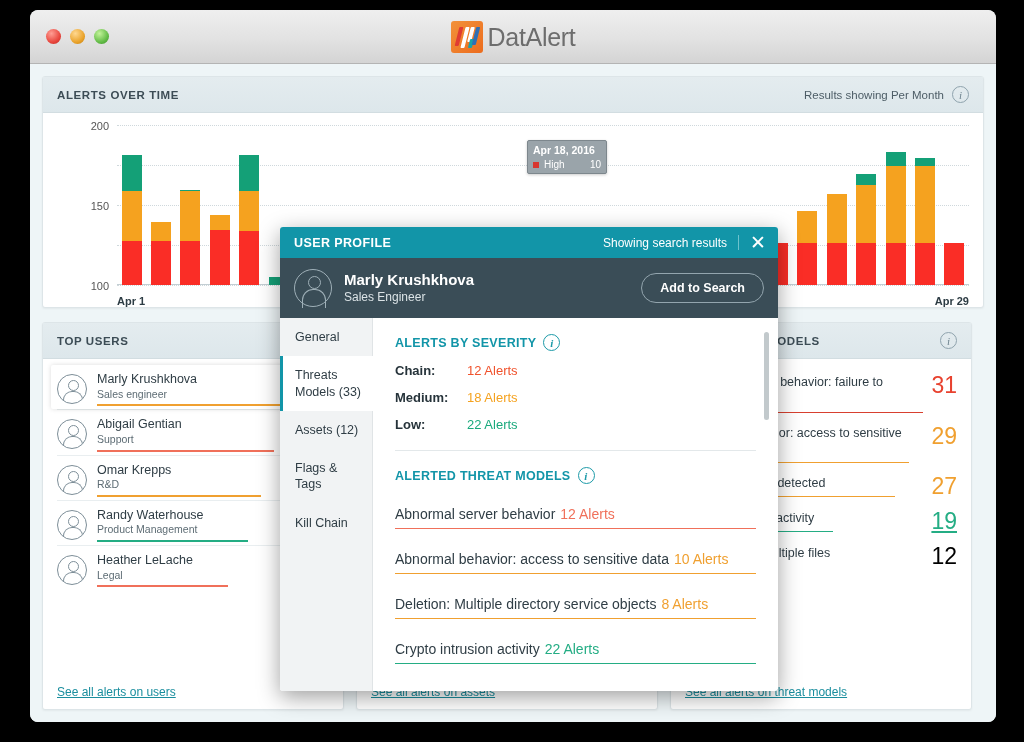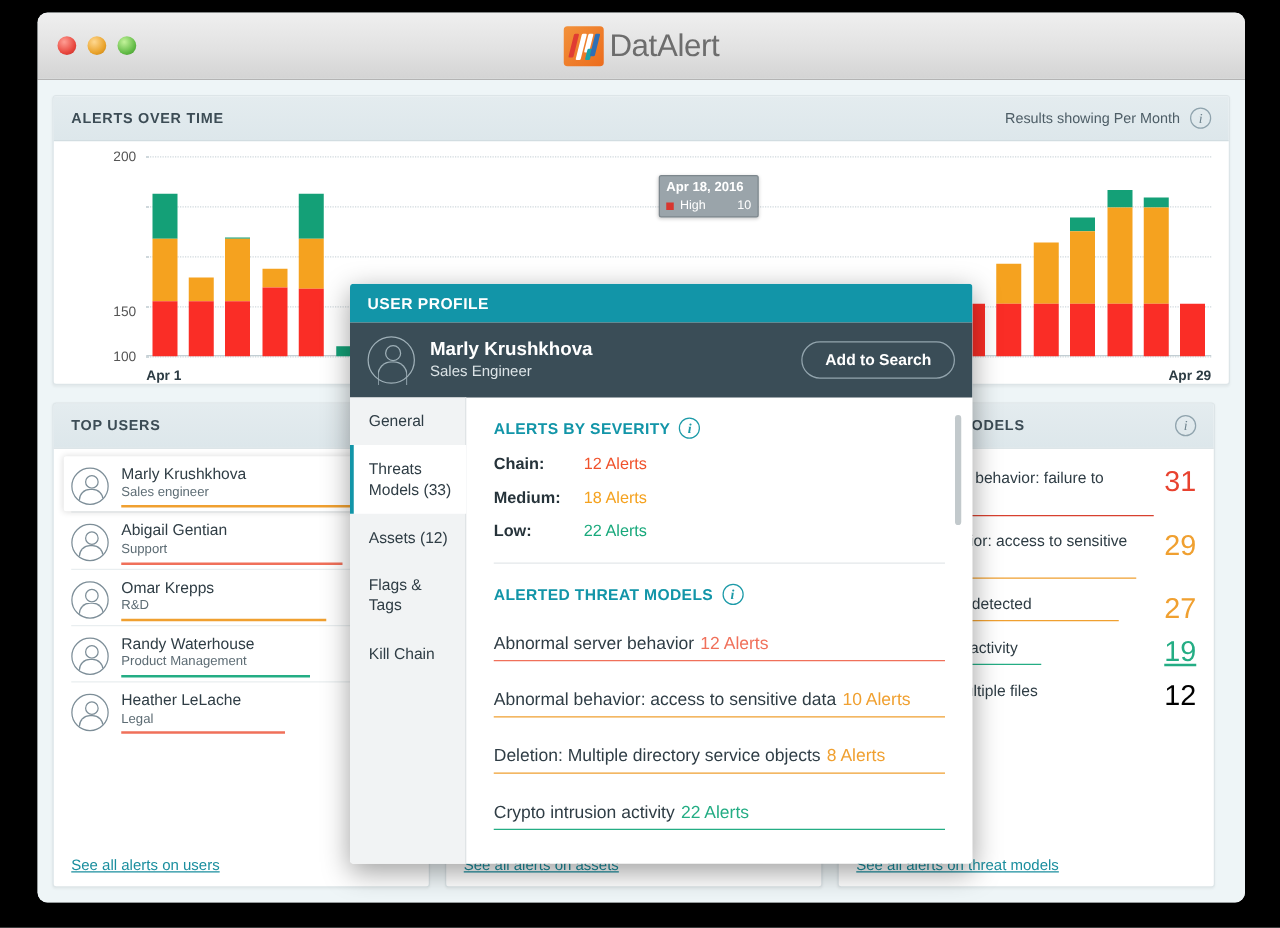--- a/index.html
+++ b/index.html
@@ -217,21 +217,21 @@
             <div class="gridline" style="top: 160px;">
               <div class="ytick" style="top: 160px;">0</div>
             </div>
             <div class="gridline" style="top: 120px;">
               <div class="ytick" style="top: 120px;">50</div>
             </div>
             <div class="gridline" style="top: 80px;">
               <div class="ytick" style="top: 80px;">100</div>
             </div>
             <div class="gridline" style="top: 40px;">
-              <div class="ytick" style="top: 40px; margin-top: 44px;">150</div>
+              <div class="ytick" style="top: 40px;">150</div>
             </div>
             <div class="gridline" style="top: 0px;">
               <div class="ytick" style="top: 0px;">200</div>
             </div>
             <div class="axisline"></div>
             <div class="bar" style="left: calc(1.72414% - 10px);">
               <div class="seg low" style="height: 36.8px;"></div>
               <div class="seg med" style="height: 49.6px;"></div>
               <div class="seg high" style="height: 44px;"></div>
             </div>
@@ -464,20 +464,25 @@
               </div>
             </div>
           <a class="seeall" href="#">See all alerts on threat models</a>
         </div>
       </div>
     </div>
 
     <div class="modal">
       <div class="m-top">
         <span class="m-top-title">USER PROFILE</span>
+        <span class="m-top-right">
+          <span>Showing search results</span>
+          <span class="m-divider"></span>
+          <span class="m-close">✕</span>
+        </span>
       </div>
 
       <div class="m-user">
         <span class="m-avatar"></span>
         <span>
           <div class="m-uname">Marly Krushkhova</div>
           <div class="m-utitle">Sales Engineer</div>
         </span>
         <button class="m-add">Add to Search</button>
       </div>

